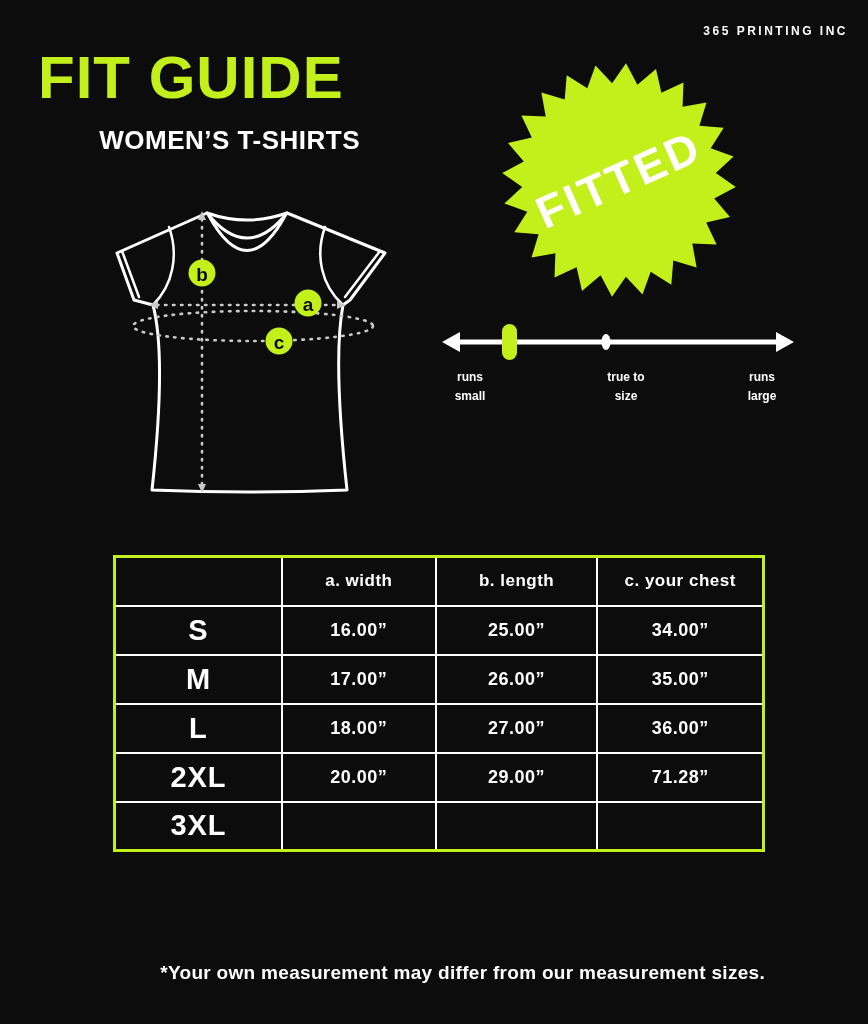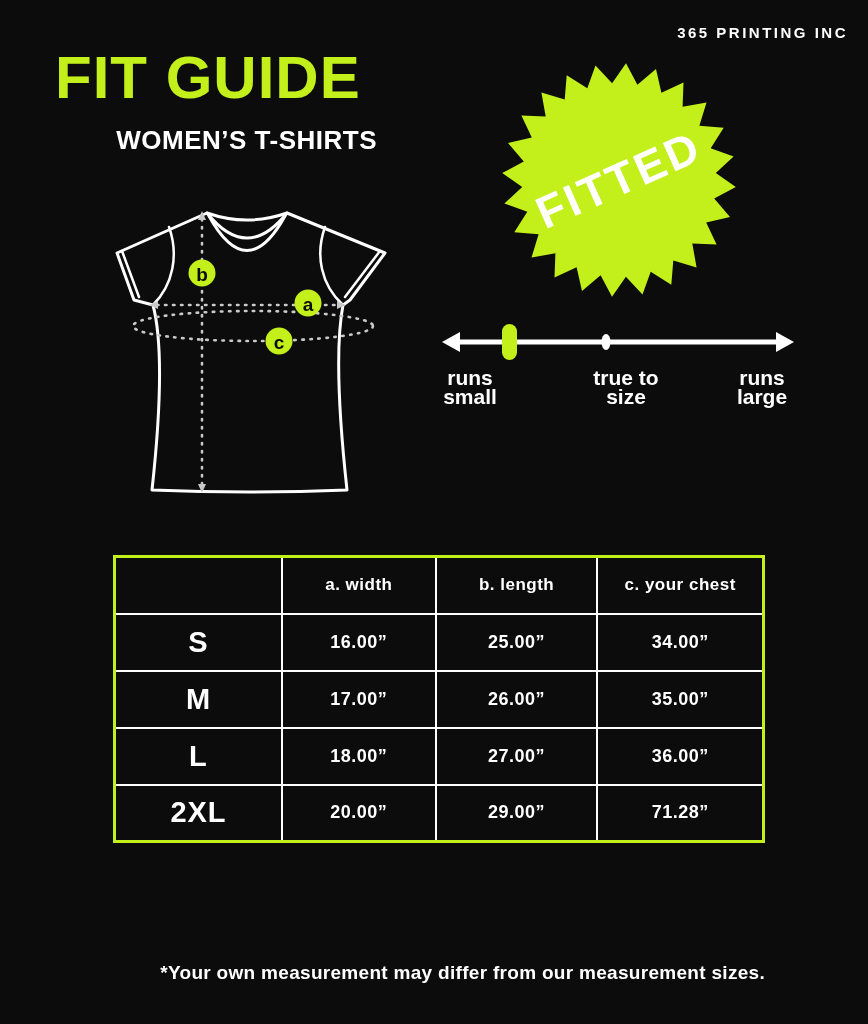--- a/index.html
+++ b/index.html
@@ -10,26 +10,26 @@
     position: relative;
     width: 868px; height: 1024px;
     background: var(--bg);
     overflow: hidden;
     color: var(--fg);
   }
 
   
   .brand {
     position: absolute; top: 24px; right: 20px;
-    font-size: 15px; font-weight: bold; letter-spacing: 2.5px;
-    color: var(--fg);
-  }
-
-  
-  .header { position: absolute; left: 55px; top: 48px; width: 322px; }
+    font-size: 12px; font-weight: bold; letter-spacing: 2.5px;
+    color: var(--fg);
+  }
+
+  
+  .header { position: absolute; left: 38px; top: 48px; width: 322px; }
   .title {
     font-size: 60px; font-weight: 800; letter-spacing: 1px;
     color: var(--accent); line-height: 1.0; white-space: nowrap;
   }
   .subtitle {
     margin-top: 17px; text-align: right;
     font-size: 26px; font-weight: bold; letter-spacing: 0.5px;
     color: var(--fg);
   }
 
@@ -46,38 +46,38 @@
     display: flex; align-items: center; justify-content: center;
     transform: rotate(-24deg);
     font-size: 45px; font-weight: 800; letter-spacing: 3px;
     color: var(--fg);
   }
 
   
   .scale-wrap { position: absolute; left: 440px; top: 312px; width: 356px; height: 58px; }
   .scale-label {
     position: absolute; top: 368px; width: 100px;
-    text-align: center; font-size: 21px; font-weight: bold;
+    text-align: center; font-size: 12px; font-weight: bold;
     line-height: 19px; color: var(--fg);
   }
   .scale-label.l1 { left: 420px; }
   .scale-label.l2 { left: 576px; }
   .scale-label.l3 { left: 712px; }
   .scale-label span { display: block; }
 
   
   .table-wrap { position: absolute; left: 113px; top: 555px; width: 652px; }
   table.size-table {
     width: 100%; border-collapse: collapse;
     border: 3px solid var(--accent);
     table-layout: fixed;
   }
   table.size-table th, table.size-table td {
     border: 2px solid #ffffff;
-    height: 57px; text-align: center; vertical-align: middle;
+    height: 49px; text-align: center; vertical-align: middle;
     color: var(--fg); background: var(--bg);
   }
   .col-size   { width: 25.8%; }
   .col-width  { width: 23.7%; }
   .col-length { width: 24.9%; }
   .col-chest  { width: 25.6%; }
   th.head-cell { font-size: 17px; font-weight: bold; letter-spacing: 0.5px; }
   td.size-cell { font-size: 29px; font-weight: 800; letter-spacing: 1px; }
   td.val-cell  { font-size: 18px; font-weight: bold; letter-spacing: 0.5px; }
 
@@ -211,19 +211,25 @@
           <td class="val-cell">18.00”</td>
           <td class="val-cell">27.00”</td>
           <td class="val-cell">36.00”</td>
         </tr>
         <tr>
           <td class="size-cell">2XL</td>
           <td class="val-cell">20.00”</td>
           <td class="val-cell">29.00”</td>
           <td class="val-cell">71.28”</td>
         </tr>
+        <tr>
+          <td class="size-cell">3XL</td>
+          <td class="val-cell"></td>
+          <td class="val-cell"></td>
+          <td class="val-cell"></td>
+        </tr>
       </tbody>
     </table>
   </div>
 
   <div class="footnote">*Your own measurement may differ from our measurement sizes.</div>
 
 </div>
 
 </body></html>

